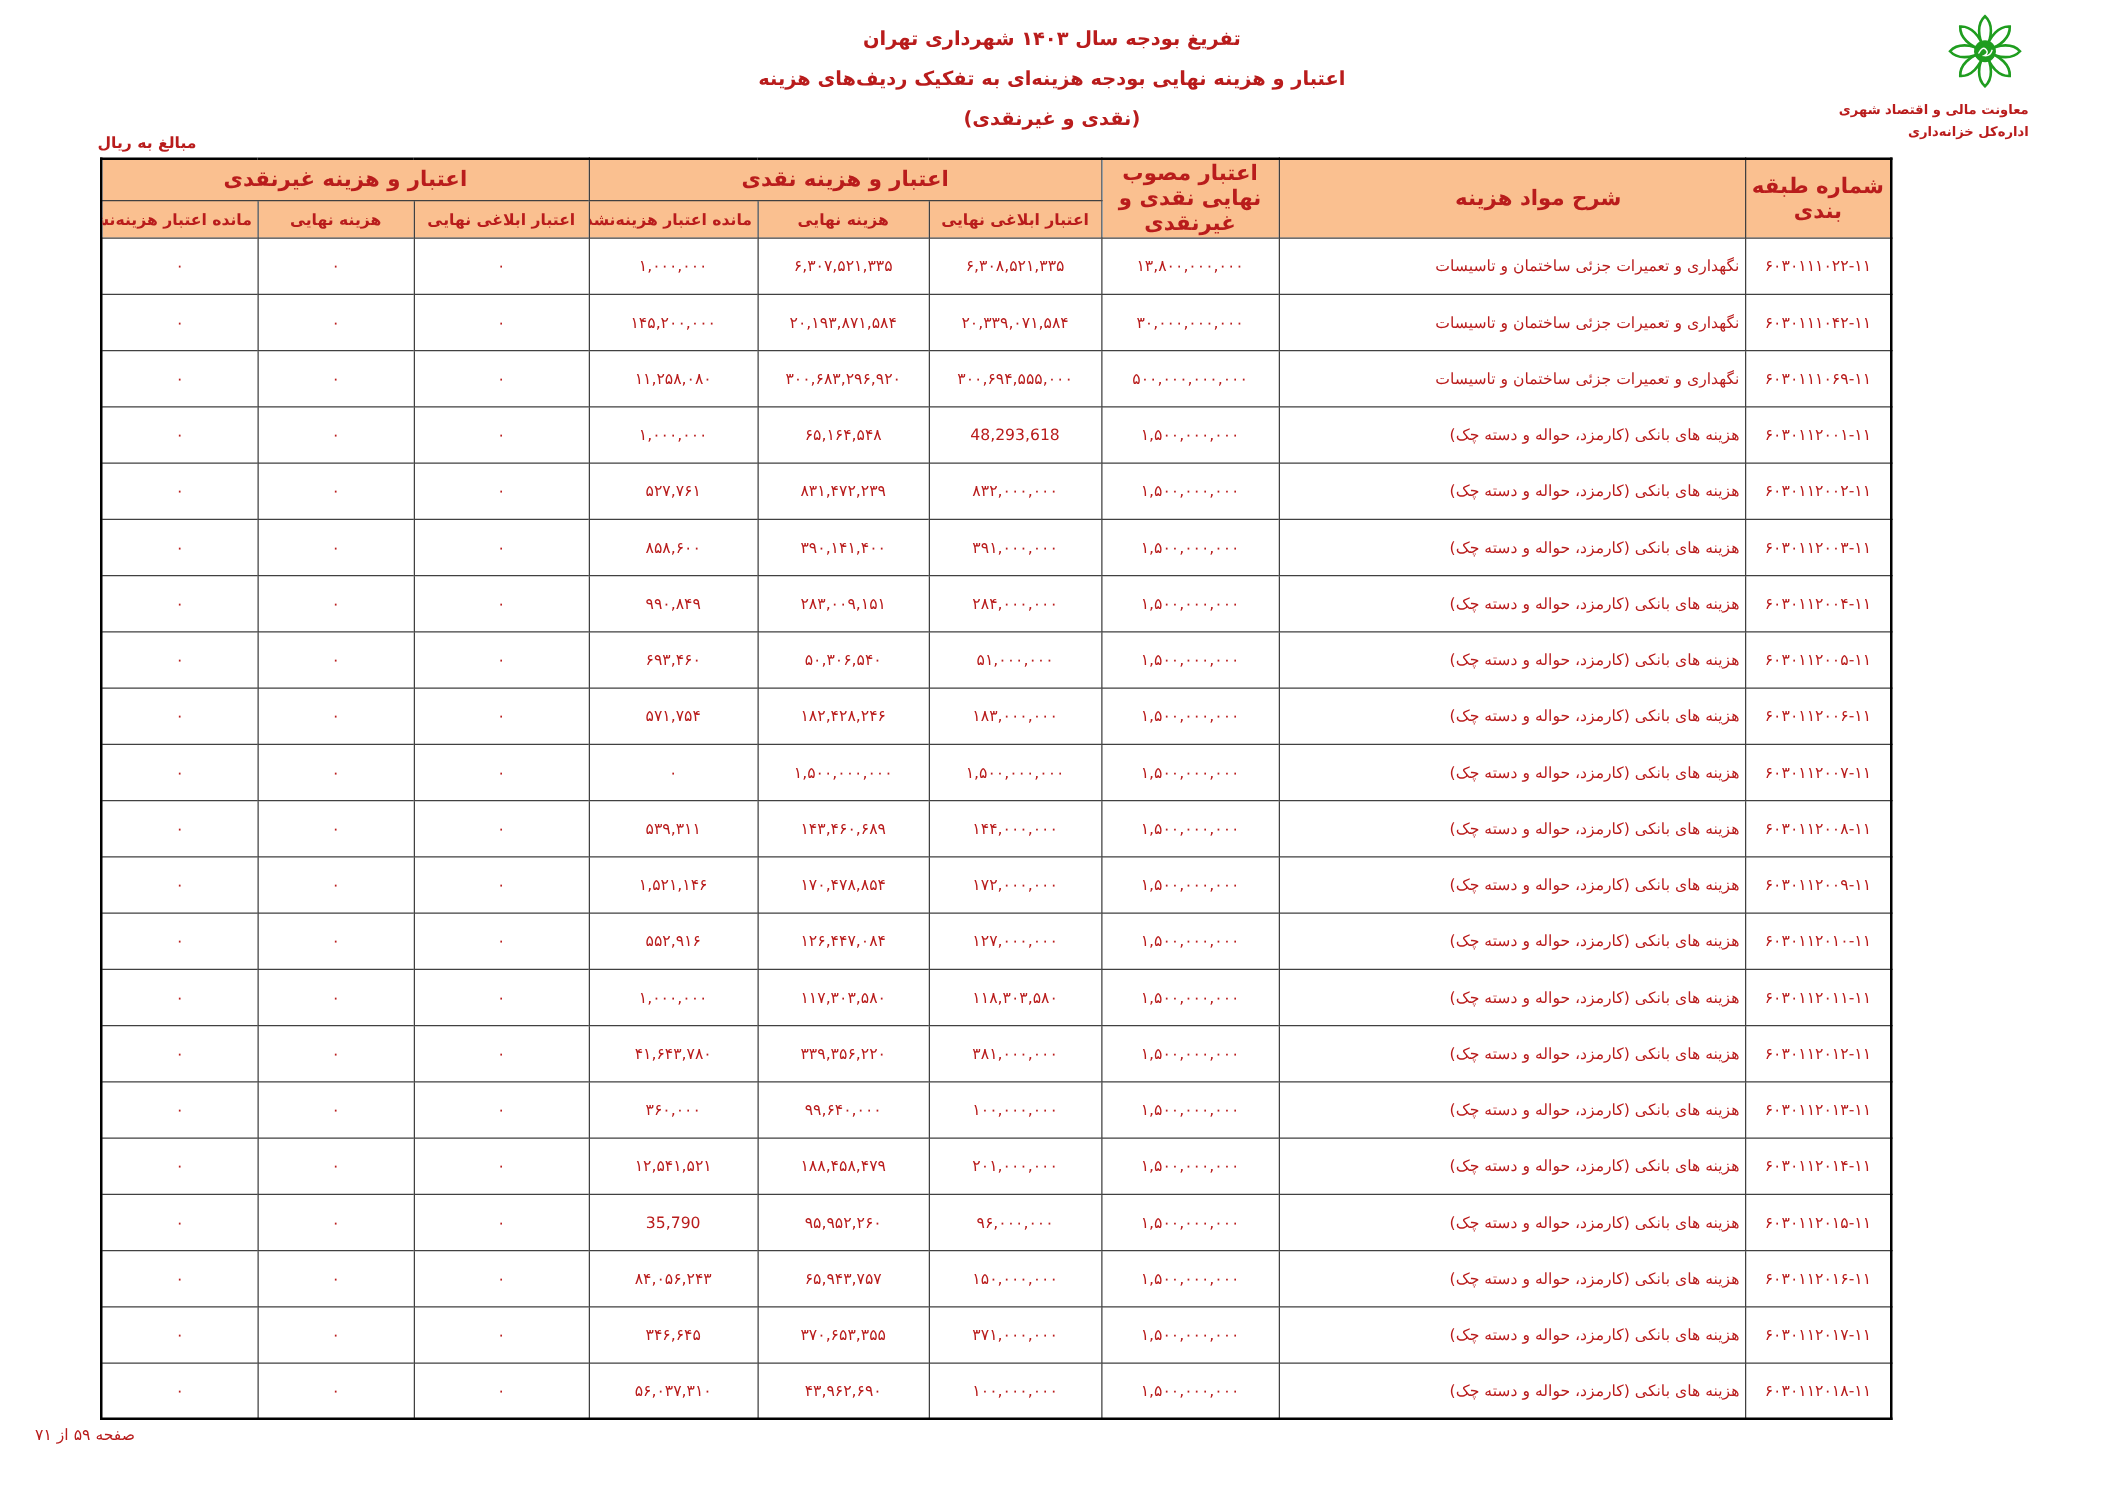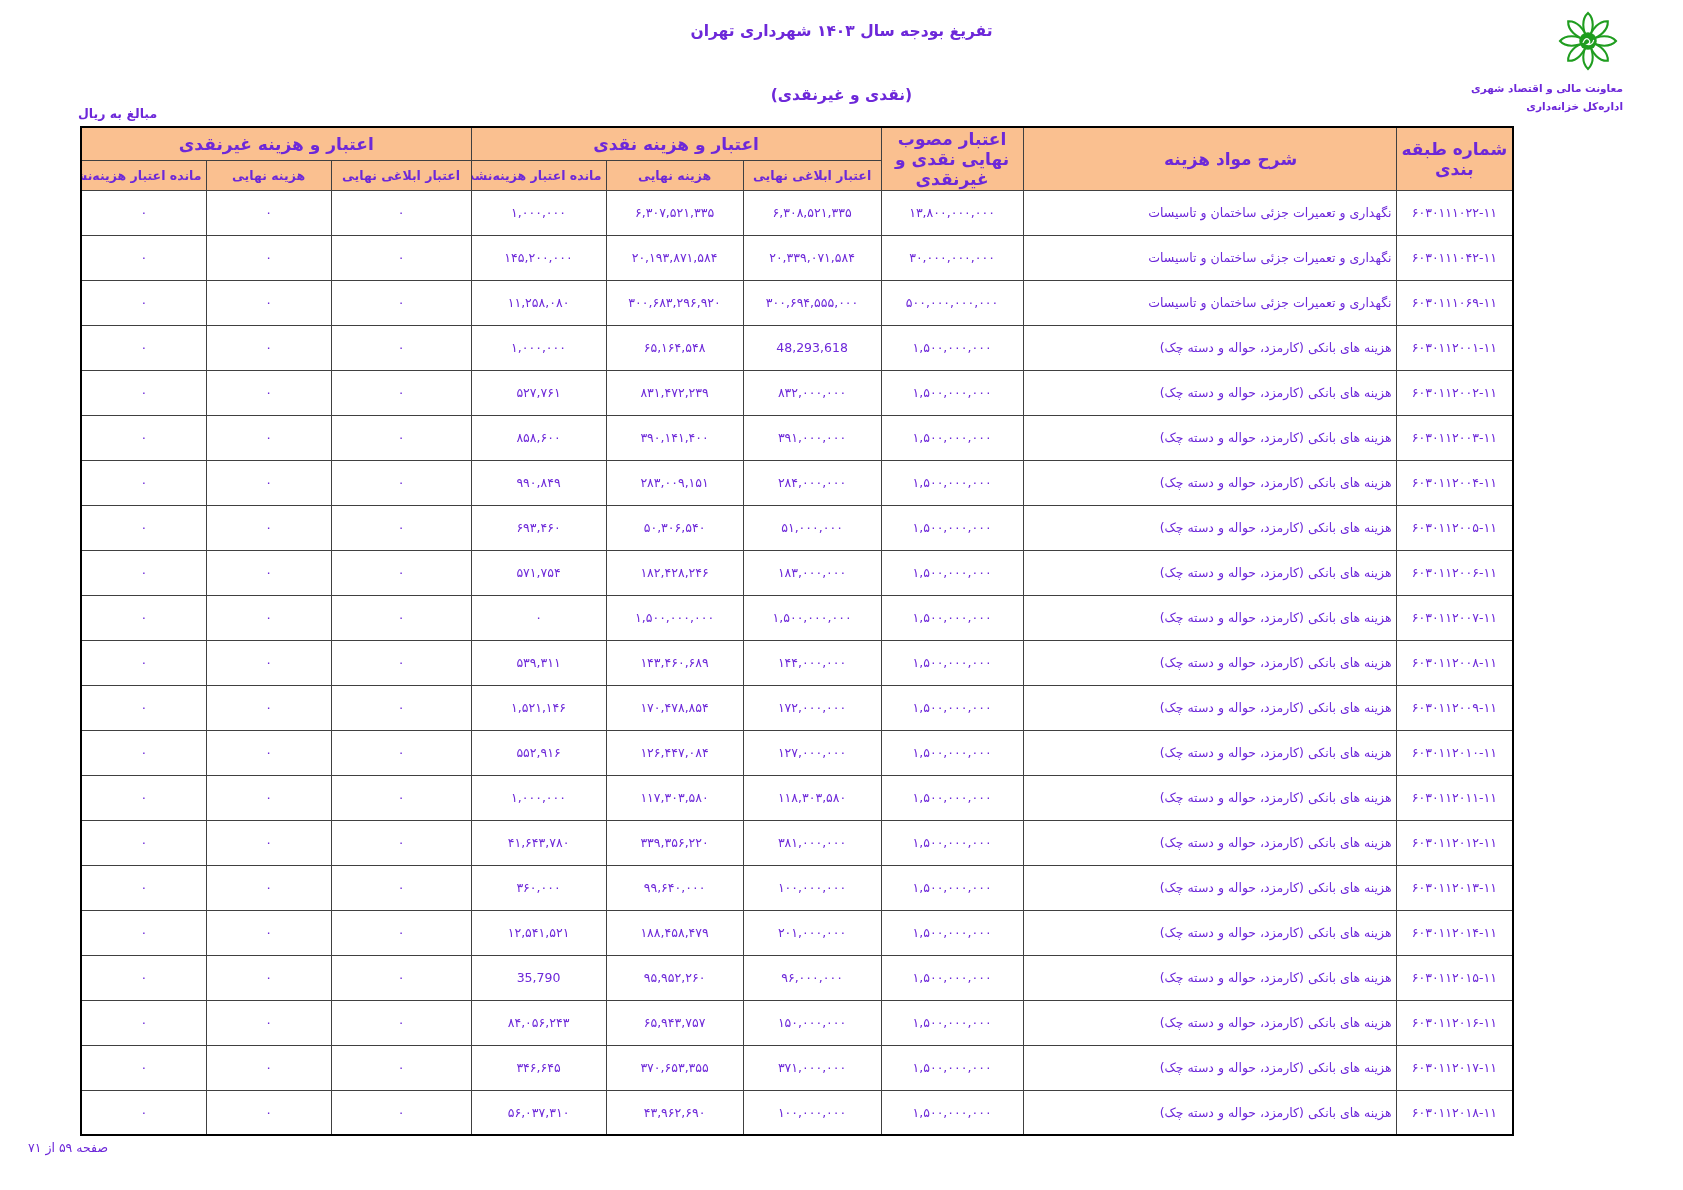--- a/index.html
+++ b/index.html
@@ -2,21 +2,21 @@
 <html lang="fa" dir="rtl"><head>
 <meta charset="utf-8">
 <style>
   html,body{margin:0;padding:0;background:#ffffff;}
   .page{
     position:relative;
     width:1683px;
     height:1190px;
     background:#ffffff;
     font-family:"DejaVu Sans", sans-serif;
-    color:#6d28d9;
+    color:#b91c1c;
     direction:rtl;
     overflow:hidden;
   }
   .title{
     position:absolute;
     left:0; right:0;
     text-align:center;
     font-weight:bold;
     font-size:15.5px;
   }
@@ -80,20 +80,21 @@
     left:28px;
     font-size:12.5px;
   }
 </style>
 </head>
 <body>
 
 <div class="page">
 
   <div class="title t1">تفریغ بودجه سال ۱۴۰۳ شهرداری تهران</div>
+  <div class="title t2">اعتبار و هزینه نهایی بودجه هزینه‌ای به تفکیک ردیف‌های هزینه</div>
   <div class="title t3">(نقدی و غیرنقدی)</div>
 
   <div class="logo-wrap">
     <svg width="70" height="70" viewBox="0 0 100 100" aria-hidden="true">
       <g>
         <path d="M50 50 C41 33 41 18 50 10 C59 18 59 33 50 50 Z" fill="#ffffff" stroke="#1f9d1f" stroke-width="3" transform="rotate(0 50 50)"></path>
         <path d="M50 50 C41 33 41 18 50 10 C59 18 59 33 50 50 Z" fill="#ffffff" stroke="#1f9d1f" stroke-width="3" transform="rotate(45 50 50)"></path>
         <path d="M50 50 C41 33 41 18 50 10 C59 18 59 33 50 50 Z" fill="#ffffff" stroke="#1f9d1f" stroke-width="3" transform="rotate(90 50 50)"></path>
         <path d="M50 50 C41 33 41 18 50 10 C59 18 59 33 50 50 Z" fill="#ffffff" stroke="#1f9d1f" stroke-width="3" transform="rotate(135 50 50)"></path>
         <path d="M50 50 C41 33 41 18 50 10 C59 18 59 33 50 50 Z" fill="#ffffff" stroke="#1f9d1f" stroke-width="3" transform="rotate(180 50 50)"></path>

